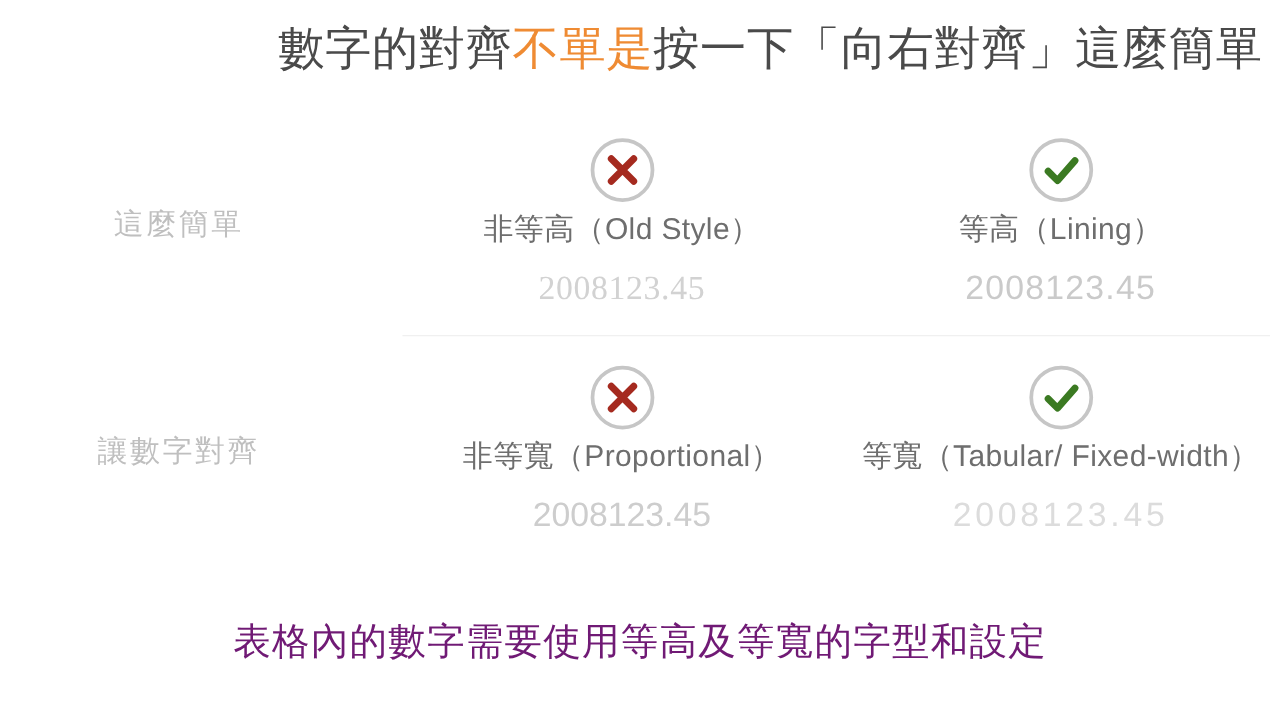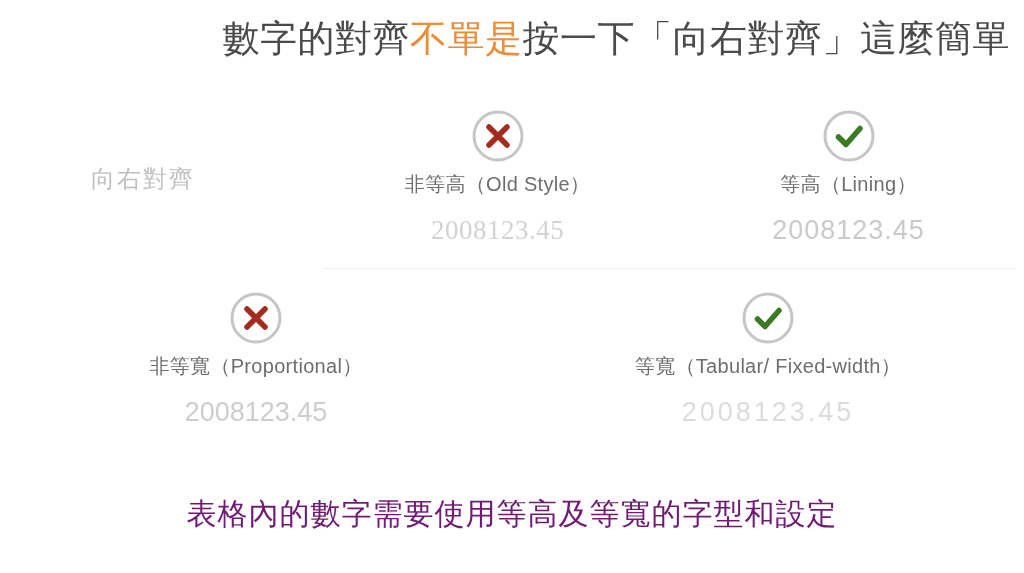--- a/index.html
+++ b/index.html
@@ -72,21 +72,21 @@
   }
 
   .mark {
     width: 56px;
     height: 56px;
     margin: 0 auto 6px auto;
     display: block;
   }
 
   .caption {
-    font-size: 20px;
+    font-size: 24px;
     color: #6e6e6e;
     letter-spacing: 0.3px;
     white-space: nowrap;
     line-height: 28px;
   }
 
   .figure {
     margin-top: 12px;
     font-size: 27px;
     line-height: 40px;
@@ -145,21 +145,21 @@
 
 <div class="slide">
 
   <div class="title">
     <span>數字的對齊</span><span class="hl">不單是</span><span>按一下「向右對齊」這麼簡單</span>
   </div>
 
   <div class="grid">
 
     <div class="row">
-      <div class="row-label">向右對齊</div>
+      <div class="row-label">這麼簡單</div>
       <div class="cells">
 
         <div class="cell">
           <svg class="mark" viewBox="0 0 56 56" aria-hidden="true">
             <circle cx="28" cy="28" r="24" fill="none" stroke="#c6c6c6" stroke-width="3"></circle>
             <path d="M19 19 L37 37 M37 19 L19 37" stroke="#a52a1f" stroke-width="5.5" stroke-linecap="round"></path>
           </svg>
           <div class="caption">非等高（Old Style）</div>
           <div class="figure oldstyle">2008123.45</div>
         </div>
@@ -171,20 +171,21 @@
           </svg>
           <div class="caption">等高（Lining）</div>
           <div class="figure lining">2008123.45</div>
         </div>
 
       </div>
       <div class="divider"></div>
     </div>
 
     <div class="row">
+      <div class="row-label">讓數字對齊</div>
       <div class="cells">
 
         <div class="cell">
           <svg class="mark" viewBox="0 0 56 56" aria-hidden="true">
             <circle cx="28" cy="28" r="24" fill="none" stroke="#c6c6c6" stroke-width="3"></circle>
             <path d="M19 19 L37 37 M37 19 L19 37" stroke="#a52a1f" stroke-width="5.5" stroke-linecap="round"></path>
           </svg>
           <div class="caption">非等寬（Proportional）</div>
           <div class="figure proportional">2008123.45</div>
         </div>

